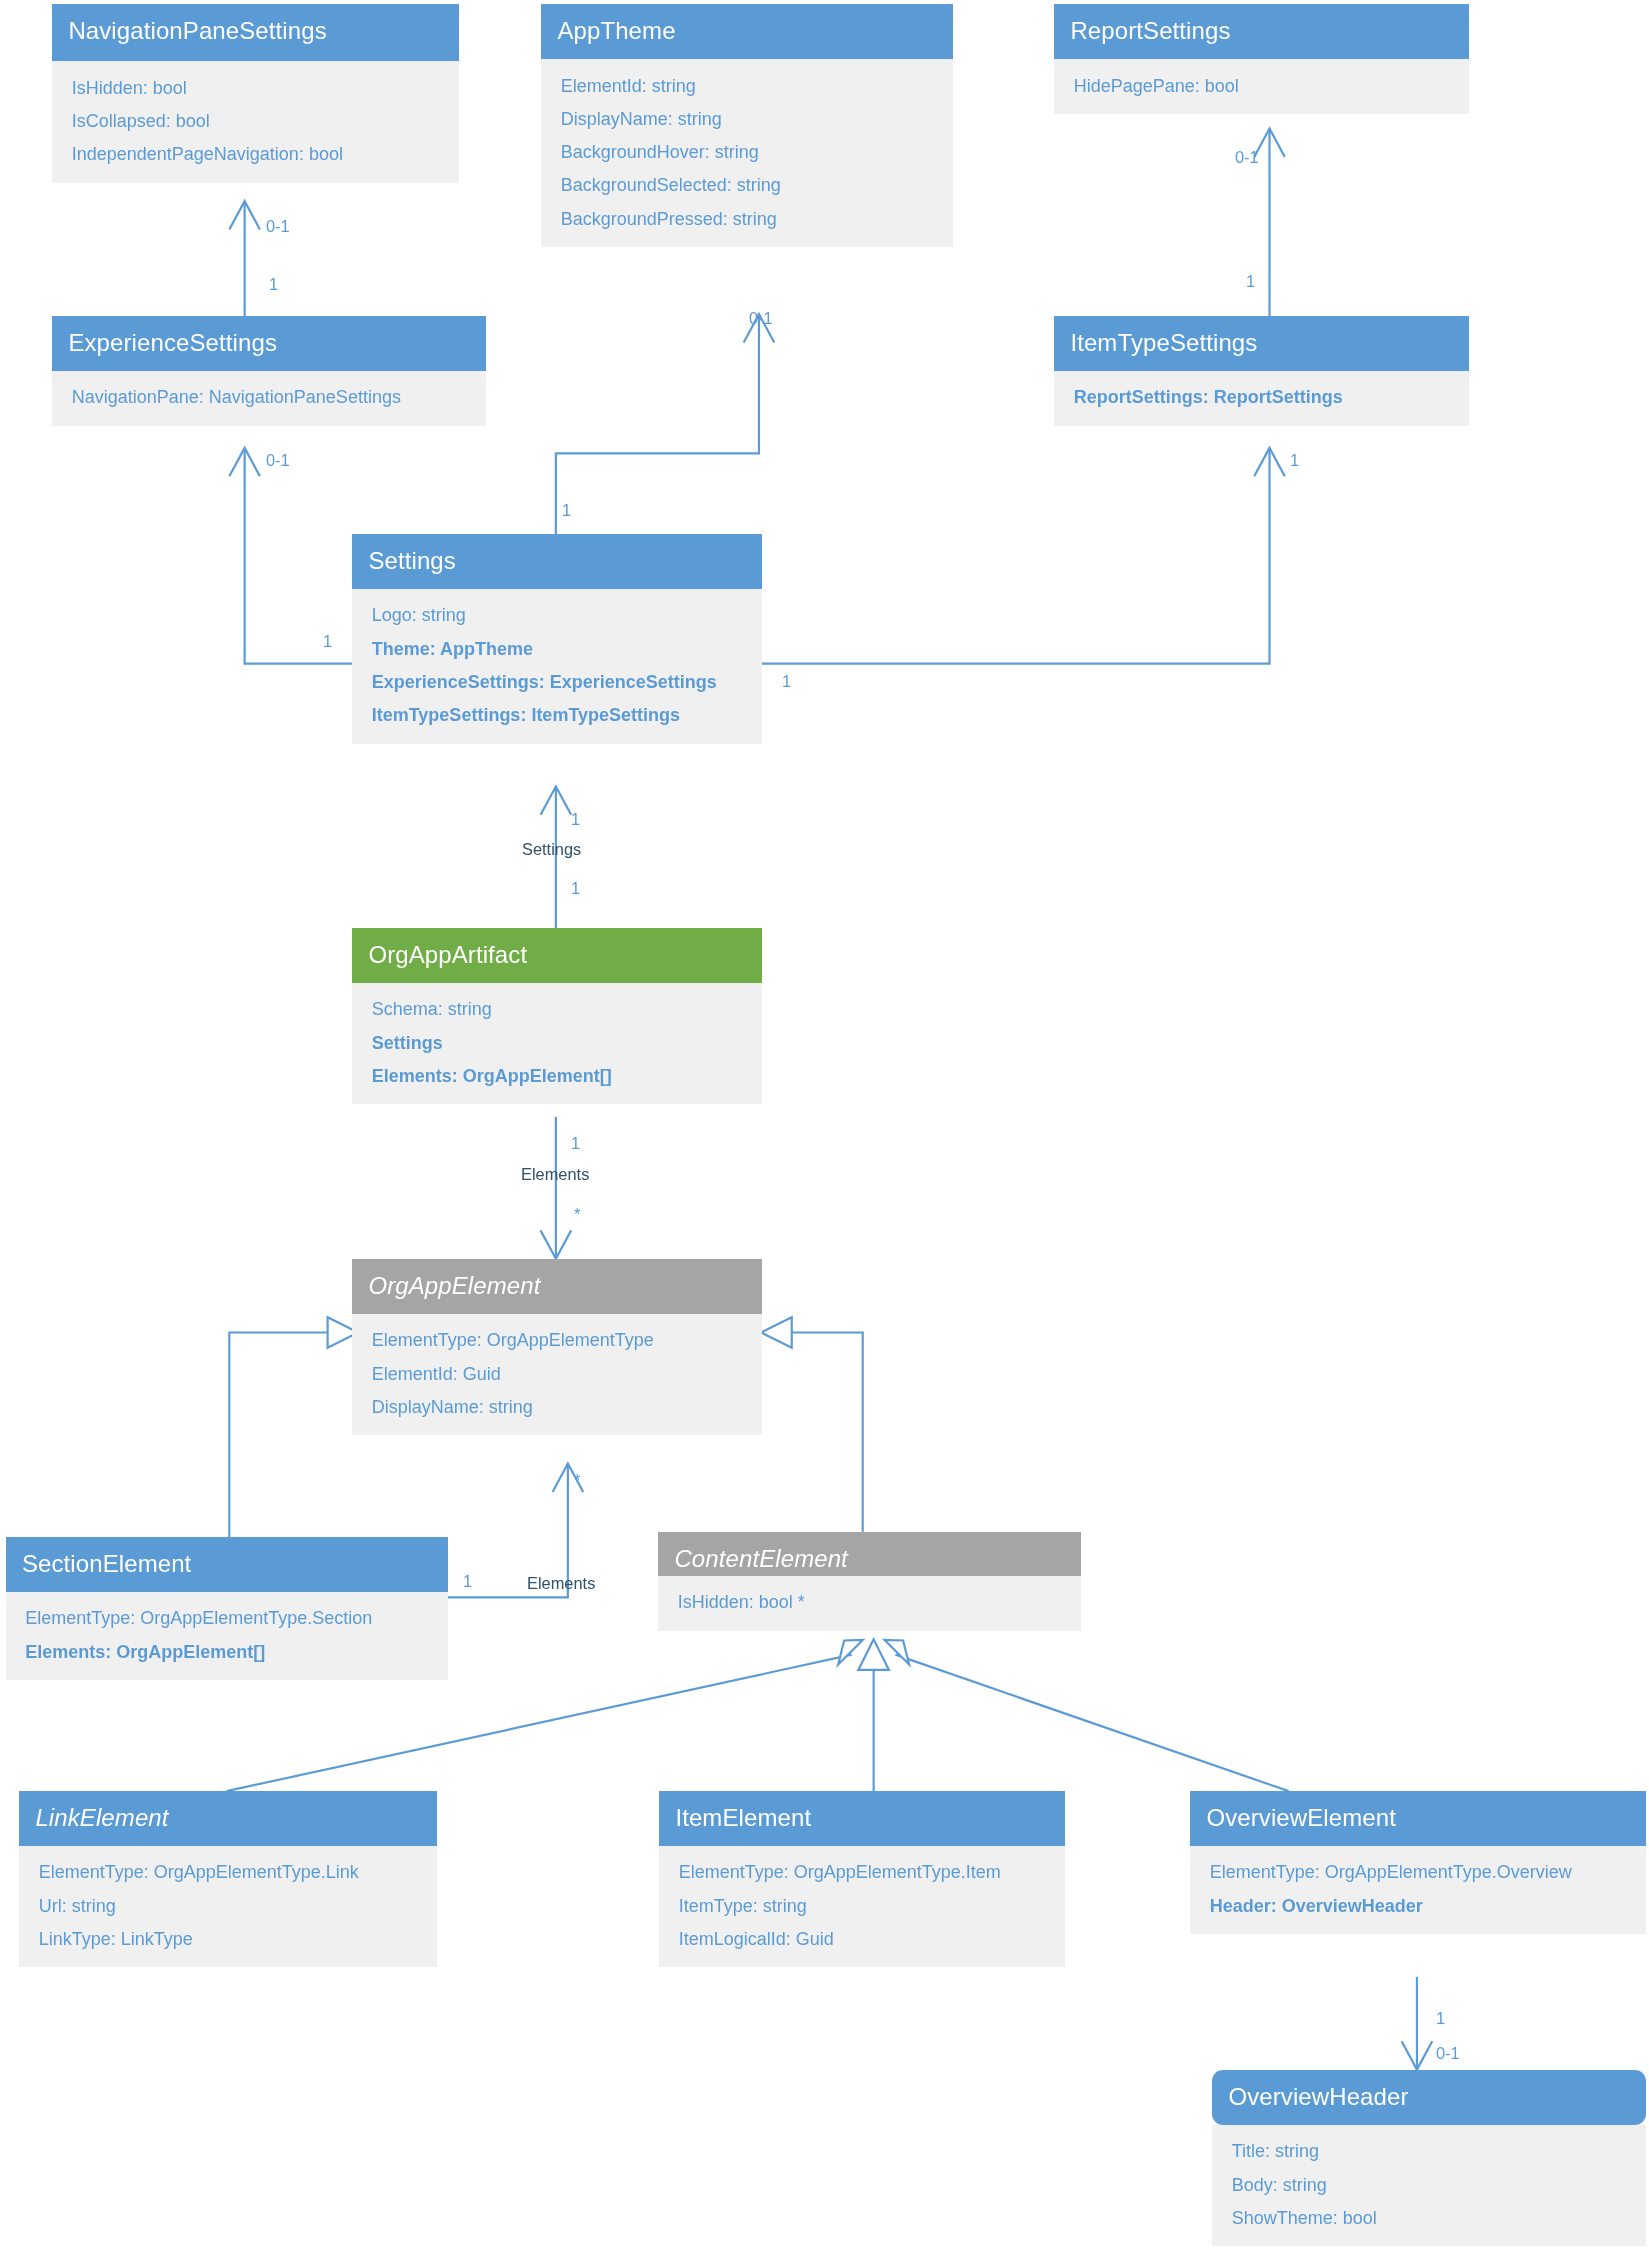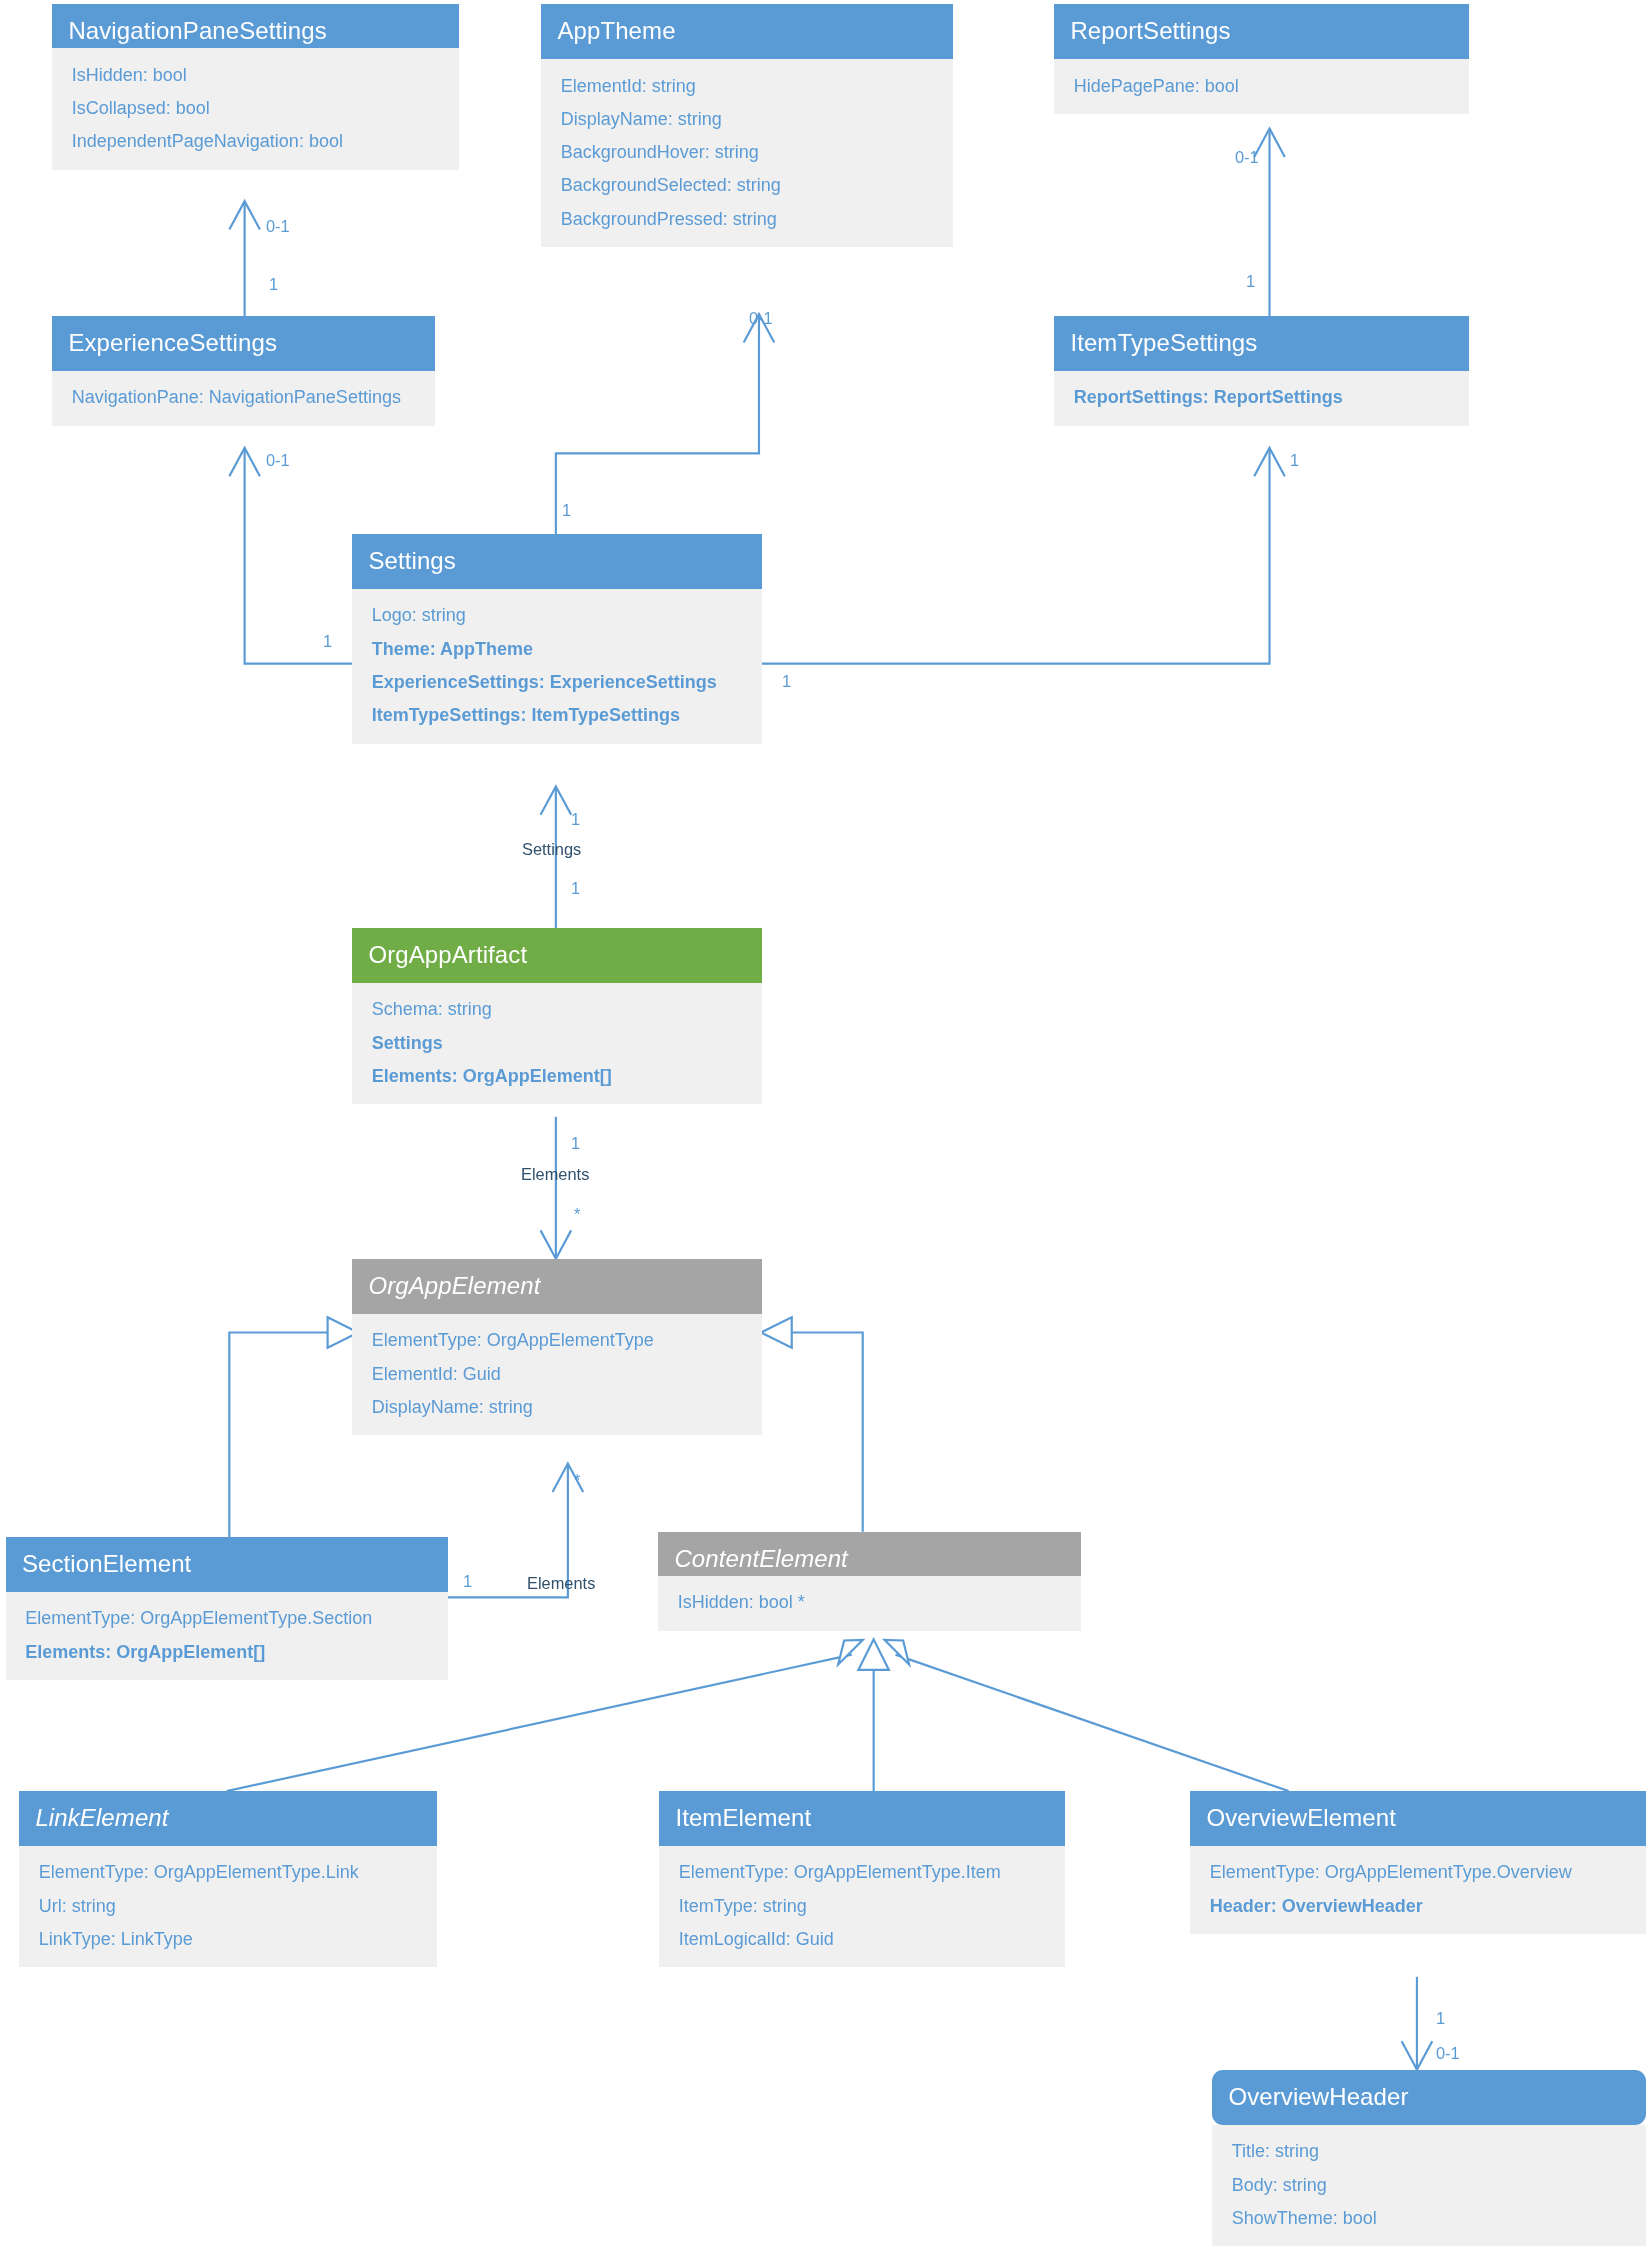--- a/index.html
+++ b/index.html
@@ -111,21 +111,21 @@
     </g>
 
     <g>
       <line x1="2595" y1="3620" x2="2595" y2="3790"></line>
       <polyline class="solidhead" points="2567,3738 2595,3790 2623,3738"></polyline>
     </g>
 
   </svg>
 
   <div class="uml blue" style="left:52px;top:4.4px;width:407px;">
-    <div class="hdr" style="height:44px;">NavigationPaneSettings</div>
+    <div class="hdr" style="height:57px;">NavigationPaneSettings</div>
     <div class="body">
       <div class="attr">IsHidden: bool</div>
       <div class="attr">IsCollapsed: bool</div>
       <div class="attr">IndependentPageNavigation: bool</div>
     </div>
   </div>
 
   <div class="uml blue" style="left:541px;top:4.4px;width:412px;">
     <div class="hdr" style="height:55px;">AppTheme</div>
     <div class="body">
@@ -137,21 +137,21 @@
     </div>
   </div>
 
   <div class="uml blue" style="left:1054px;top:4.4px;width:415px;">
     <div class="hdr" style="height:55px;">ReportSettings</div>
     <div class="body">
       <div class="attr">HidePagePane: bool</div>
     </div>
   </div>
 
-  <div class="uml blue" style="left:52px;top:316px;width:383px;border-radius:8px;">
+  <div class="uml blue" style="left:52px;top:316px;width:434px;border-radius:8px;">
     <div class="hdr" style="height:55px;">ExperienceSettings</div>
     <div class="body">
       <div class="attr">NavigationPane: NavigationPaneSettings</div>
     </div>
   </div>
 
   <div class="uml blue" style="left:1054px;top:316px;width:415px;">
     <div class="hdr" style="height:55px;">ItemTypeSettings</div>
     <div class="body">
       <div class="attr bold">ReportSettings: ReportSettings</div>

